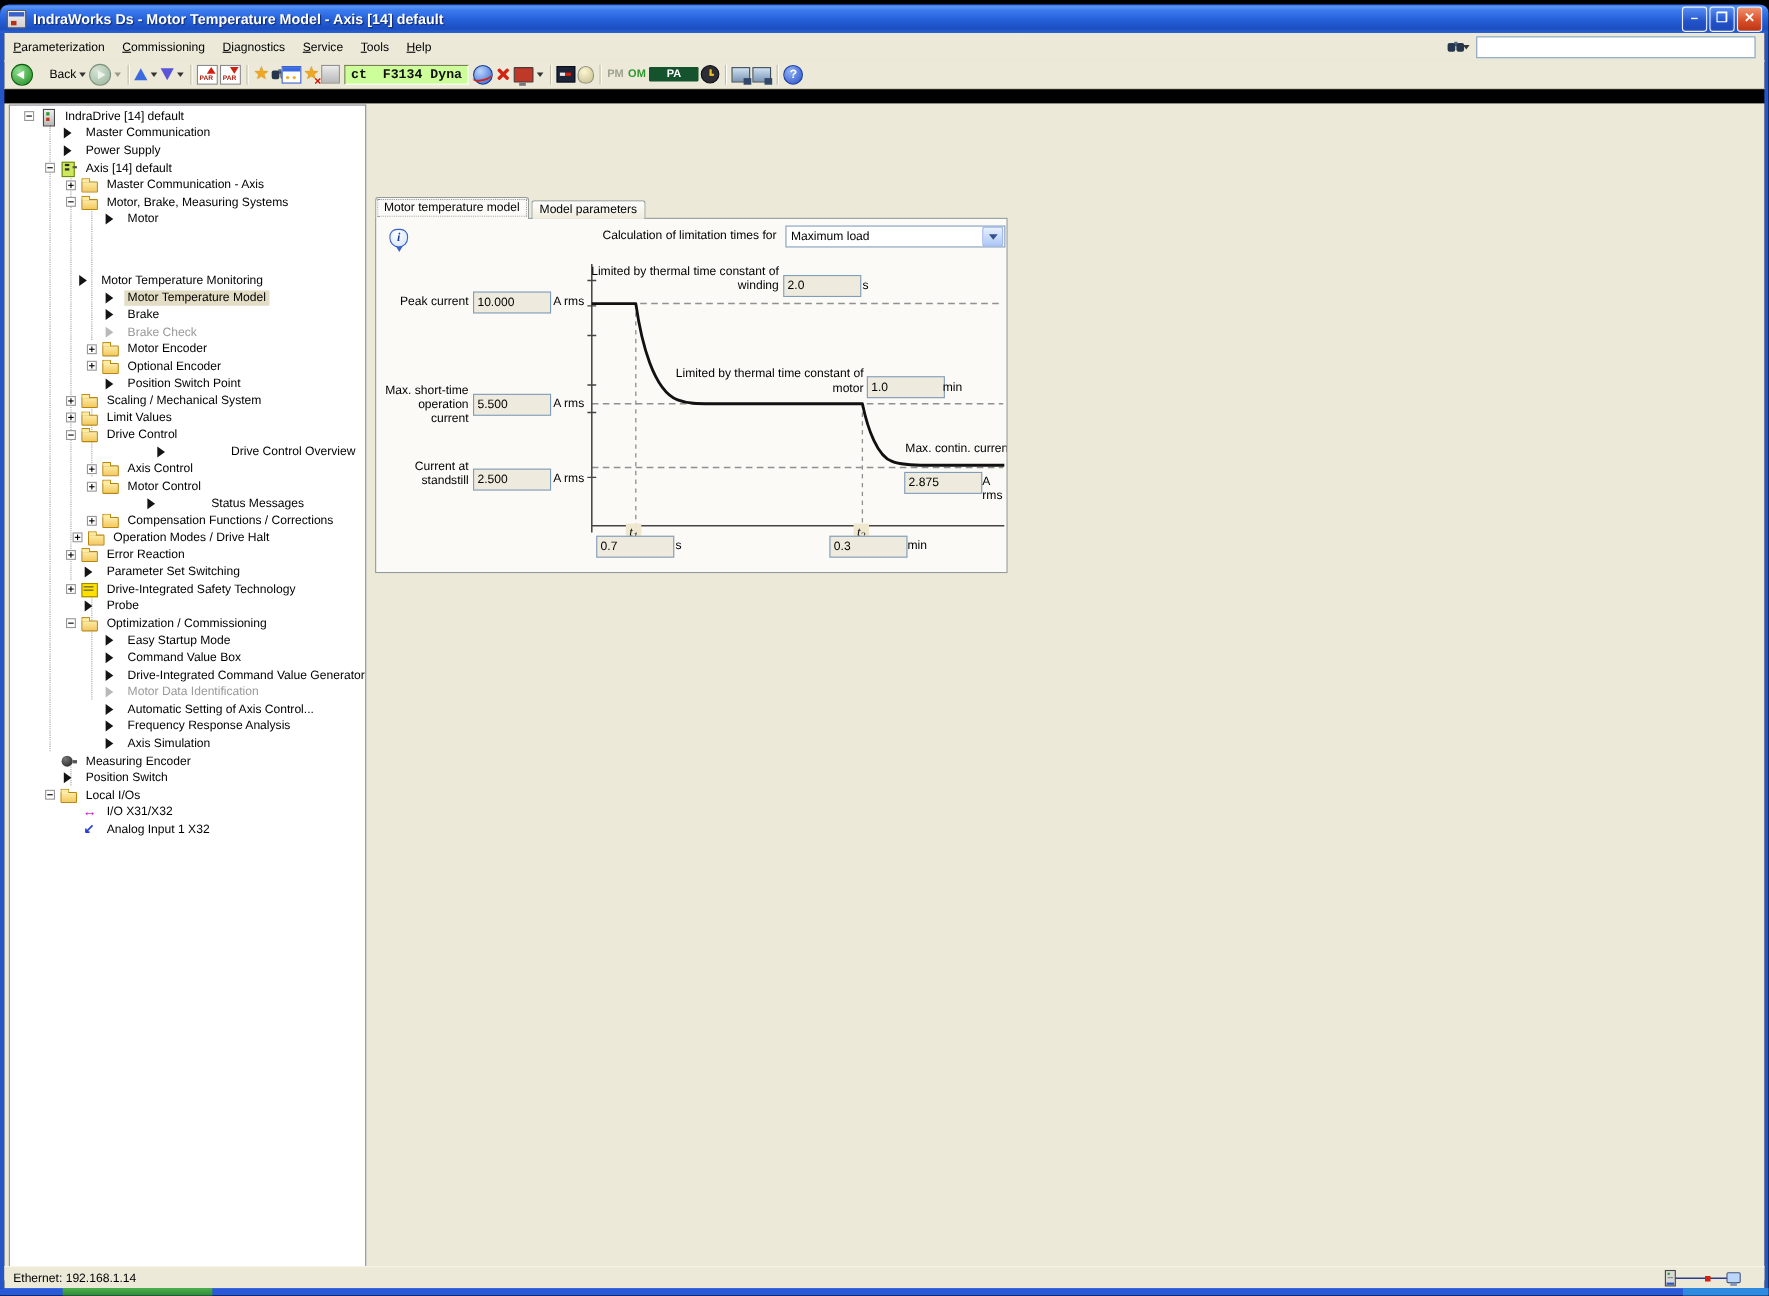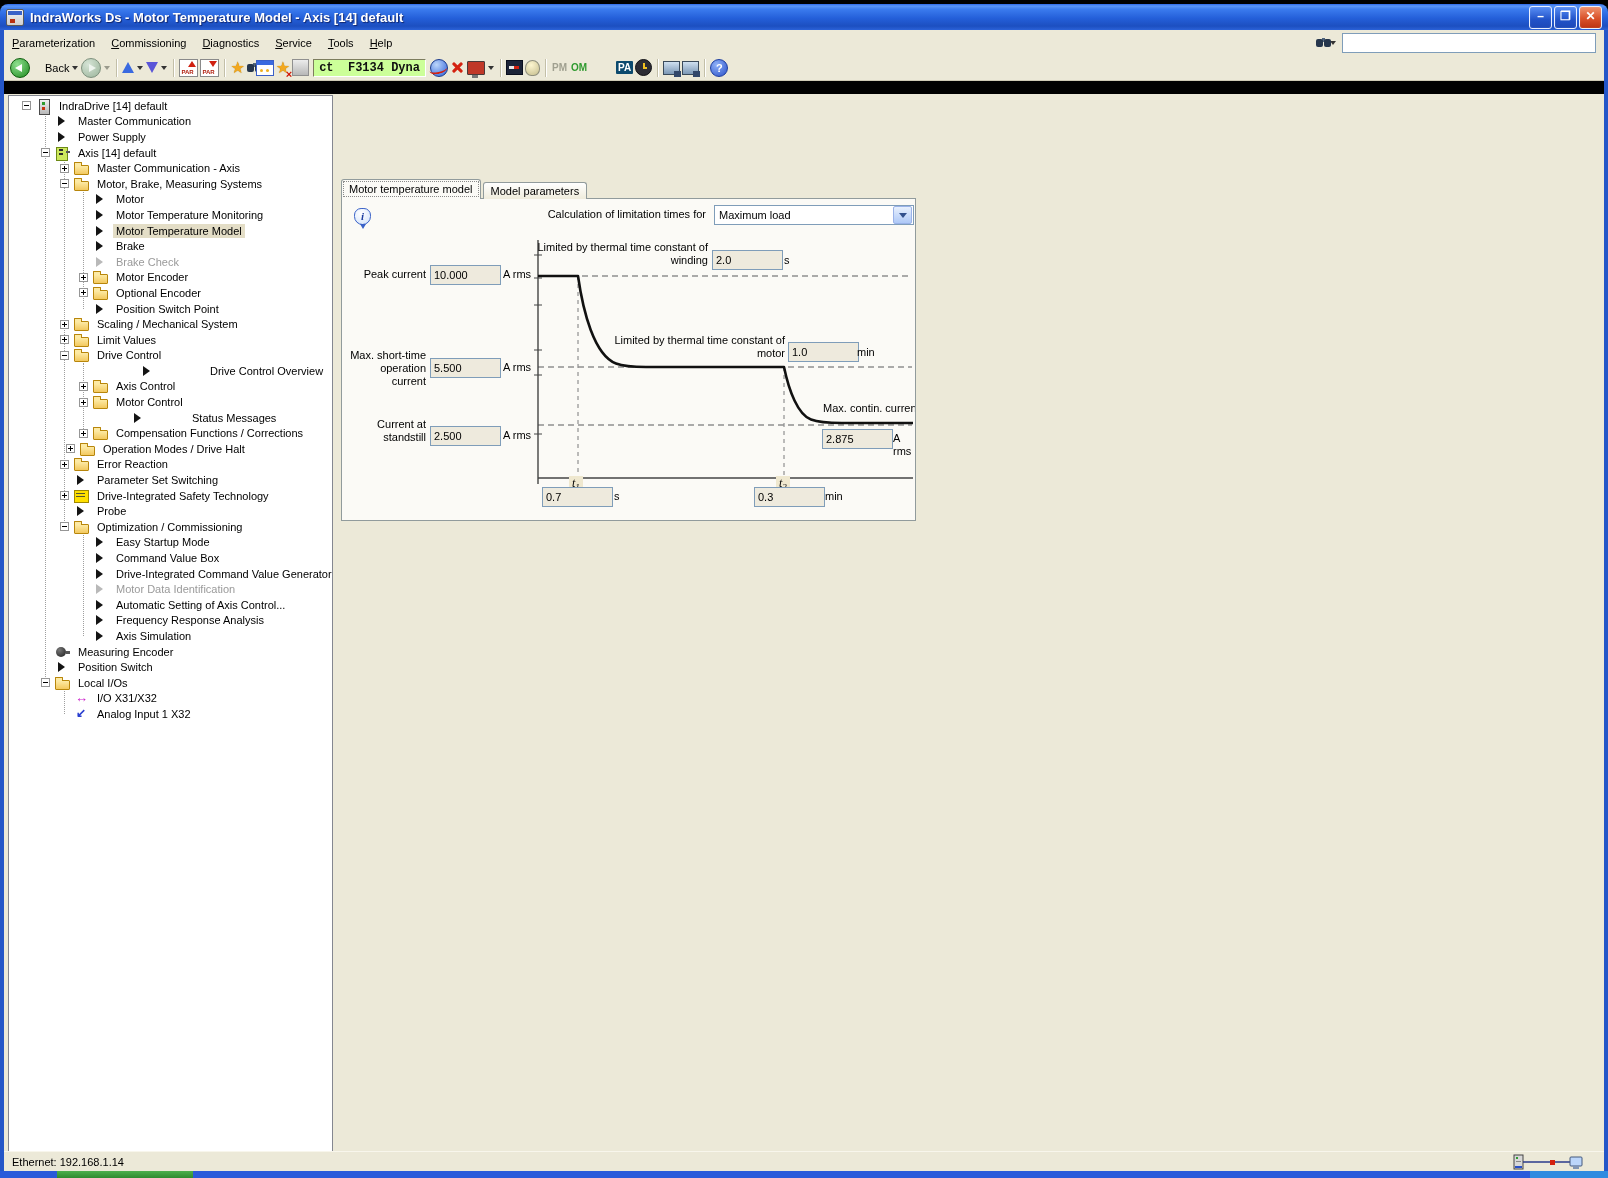--- a/index.html
+++ b/index.html
@@ -71,21 +71,21 @@
   .monitor{width:16px;height:12px;border:1px solid #4a3a3a;background:#c03828;position:relative;border-radius:1px;}
   .monitor::after{content:'';position:absolute;left:4px;bottom:-4px;width:6px;height:3px;background:#777;}
   .chartico{width:15px;height:13px;background:#1c2438;border:1px solid #0a0f1e;position:relative;}
   .chartico::after{content:'';position:absolute;left:2px;top:5px;width:10px;height:3px;
     background:linear-gradient(90deg,#e8e8e8 50%,#d02010 50%);}
   .lamp{width:13px;height:14px;border:1px solid #8f8f7d;border-radius:50% 50% 42% 42%;
     background:radial-gradient(circle at 40% 30%,#fdf6d0,#c5bd8e);}
   .badge{font-weight:bold;font-size:10px;padding:0 1px;}
   .badge.pm{color:#a0a090;}
   .badge.om{color:#2f9a2f;}
-  .badge.pa{color:#fff;background:#0c4a6e;padding:1px 2px;border-radius:1px;margin-left:26px;}
+  .badge.pa{color:#fff;background:#14532d;padding:1px 16px;border-radius:1px;}
   .clock{width:15px;height:15px;border-radius:50%;background:#2c2c34;border:1px solid #101014;position:relative;}
   .clock::before{content:'';position:absolute;left:7px;top:3px;width:2px;height:5px;background:#f0c020;}
   .clock::after{content:'';position:absolute;left:7px;top:7px;width:4px;height:2px;background:#f0c020;}
   .connico{width:15px;height:12px;border:1px solid #3a4a5a;background:linear-gradient(#cfe0f0,#7b97b5);position:relative;}
   .connico::after{content:'';position:absolute;right:-2px;bottom:-3px;width:7px;height:6px;background:#32476a;}
   .helpico{width:16px;height:16px;border-radius:50%;color:#fff;text-align:center;font:bold 11px/16px "Liberation Sans",sans-serif;
     background:radial-gradient(circle at 35% 30%,#8fb2f8,#2a50c8);border:1px solid #1c3da0;}
   .helpico::before{content:'?';}
   
   .content{position:absolute;left:4px;top:94px;width:1600px;height:1070px;background:#ece9d8;}
@@ -326,21 +326,21 @@
           <div class="trow" style="padding-left: 51px;">
             <span class="exp"></span>
             <span class="tic tic-folder"></span>
             <span class="tlabel">Motor, Brake, Measuring Systems</span>
           </div>
           <div class="trow" style="padding-left: 70px;">
             <span class="noexp"></span>
             <span class="tic tic-arrow"></span>
             <span class="tlabel">Motor</span>
           </div>
-          <div class="trow" style="padding-left: 70px;">
+          <div class="trow" style="padding-left: 46px; margin-top: 40px;">
             <span class="noexp"></span>
             <span class="tic tic-arrow"></span>
             <span class="tlabel">Motor Temperature Monitoring</span>
           </div>
           <div class="trow sel" style="padding-left: 70px;">
             <span class="noexp"></span>
             <span class="tic tic-arrow"></span>
             <span class="tlabel">Motor Temperature Model</span>
           </div>
           <div class="trow" style="padding-left: 70px;">

